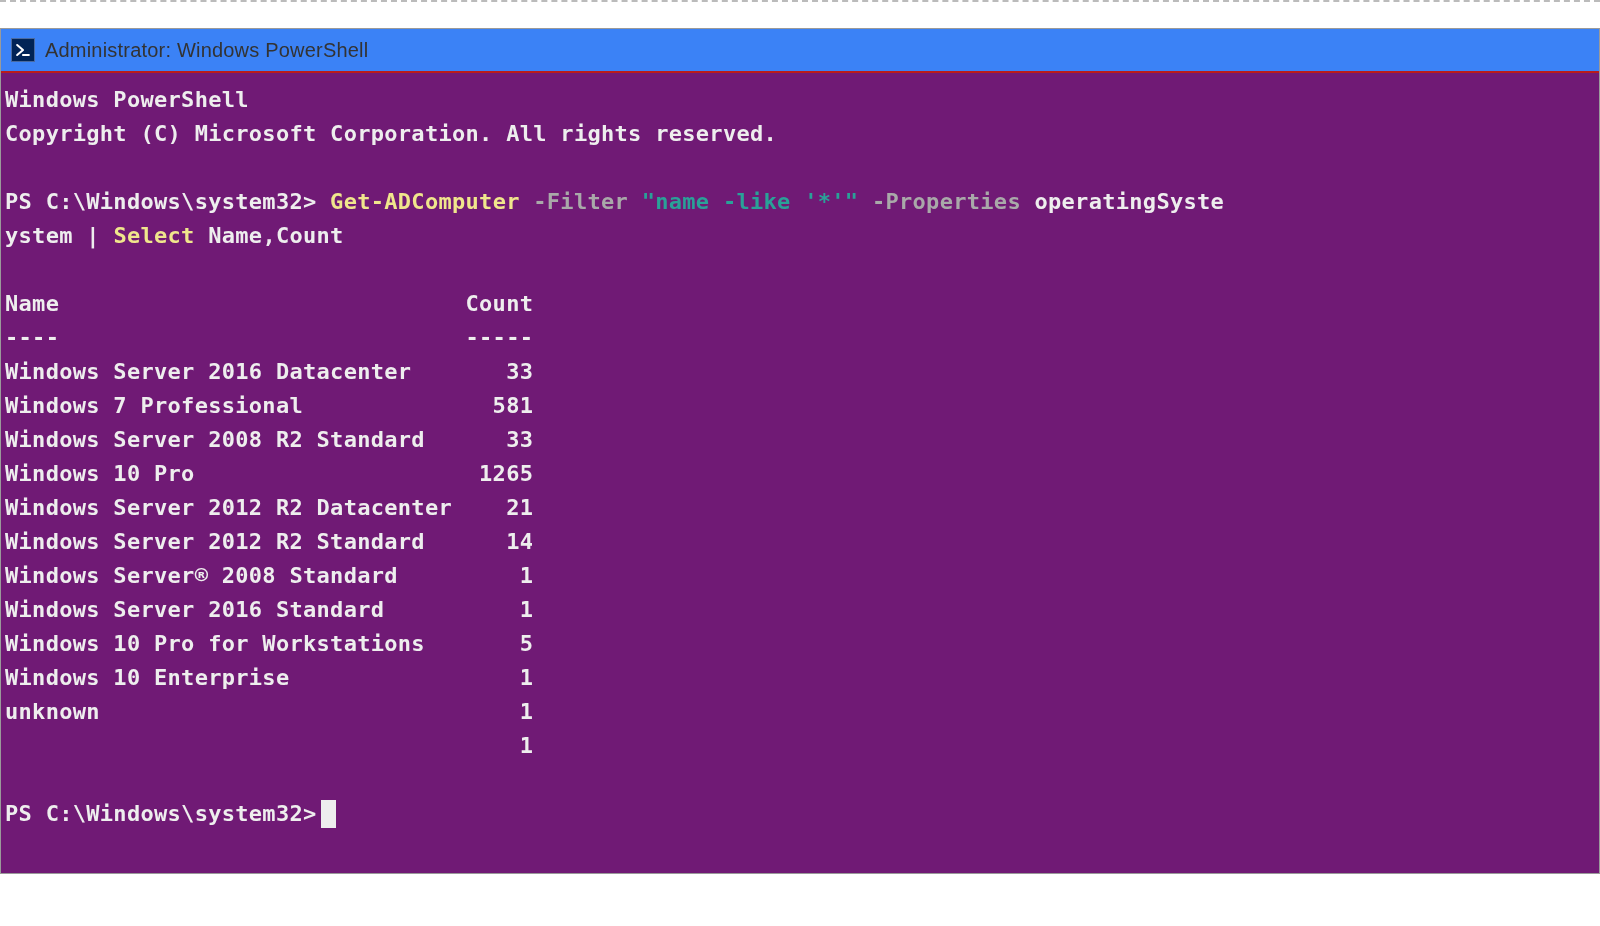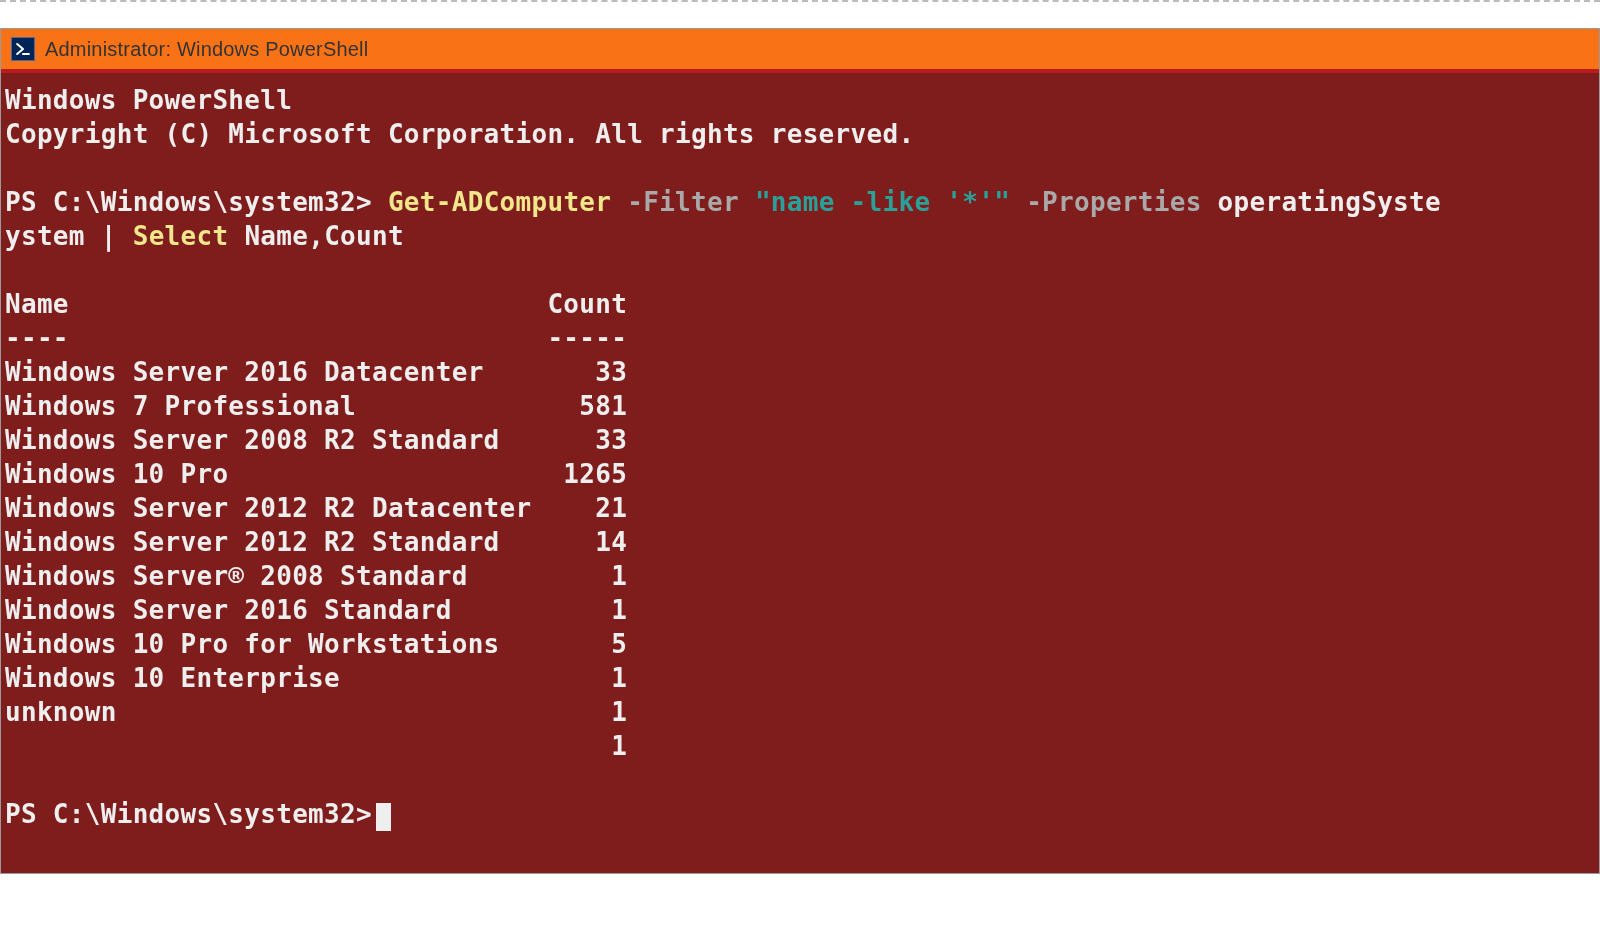--- a/index.html
+++ b/index.html
@@ -21,22 +21,22 @@
     }
     .window {
       border: 1px solid #9a9a9a;
       background: #fff;
     }
     .title-bar {
       height: 44px;
       display: flex;
       align-items: center;
       padding: 0 10px;
-      background: #f97316;
-      border-bottom: 4px solid #b91c1c;
+      background: #3b82f6;
+      border-bottom: 2px solid #b91c1c;
     }
     .ps-icon {
       width: 24px;
       height: 24px;
       background: #012456;
       display: inline-flex;
       align-items: center;
       justify-content: center;
       margin-right: 10px;
       border: 1px solid #4a6aa0;
@@ -44,24 +44,24 @@
     .ps-icon svg {
       width: 20px;
       height: 20px;
     }
     .title-text {
       font-size: 20px;
       color: #333;
       letter-spacing: 0.2px;
     }
     .terminal {
-      background: #7f1d1d;
+      background: #701a75;
       color: #eeeeee;
       font-family: Consolas, "Lucida Console", monospace;
-      font-size: 26px;
+      font-size: 22px;
       line-height: 34px;
       padding: 10px 0 40px 4px;
       min-height: 800px;
       white-space: pre;
       font-weight: 600;
       letter-spacing: 0.3px;
     }
     .prompt { color: #eeeeee; }
     .cmdlet { color: #f0e68c; }
     .param-name { color: #a9a9a9; }

